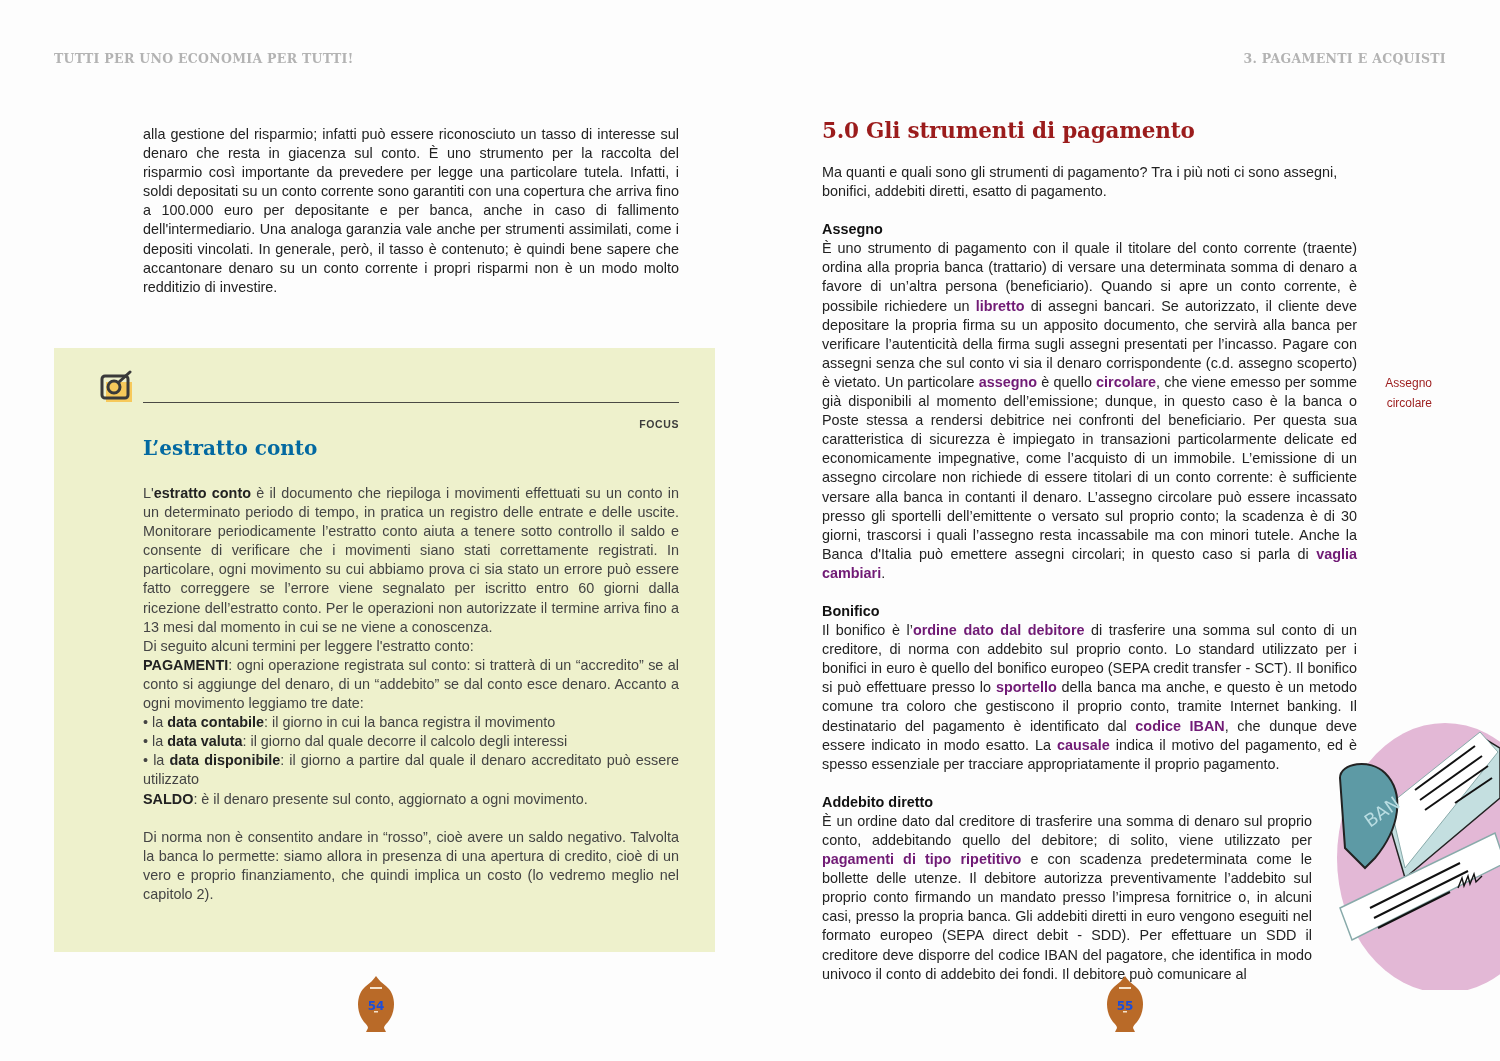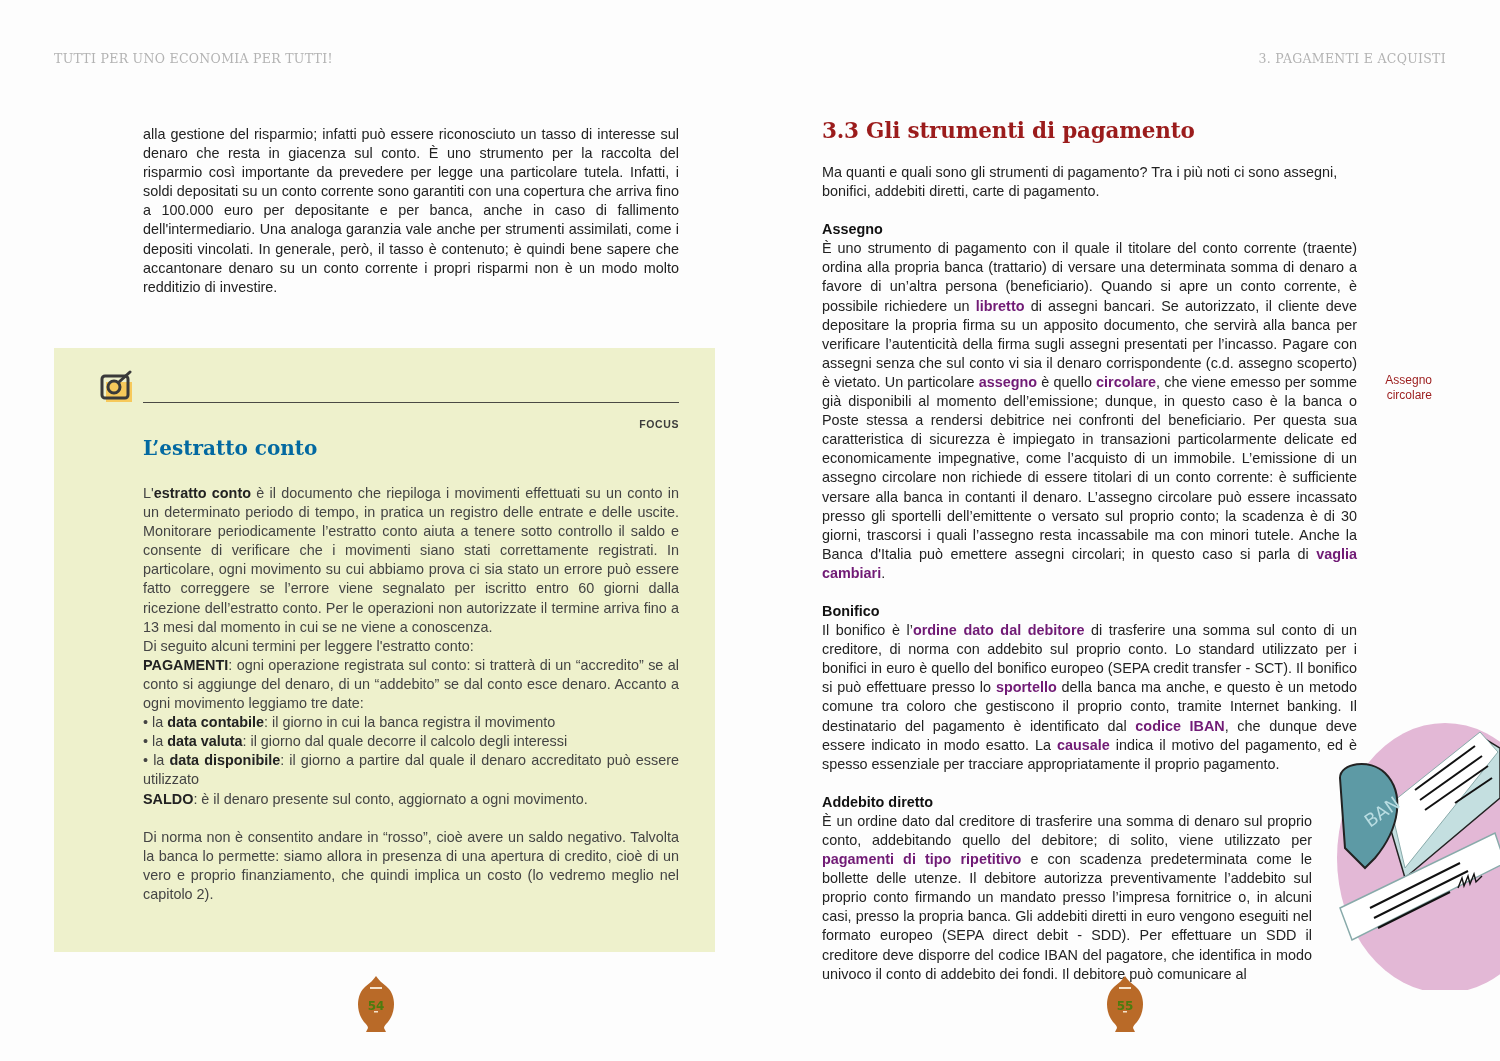--- a/index.html
+++ b/index.html
@@ -2,21 +2,21 @@
 <html><head>
 <meta charset="utf-8">
 <style>
   html, body { margin: 0; padding: 0; }
   body {
     width: 1500px; height: 1061px; background: #fdfdfd; position: relative; overflow: hidden;
     font-family: "Liberation Sans", sans-serif; color: #222;
   }
   .running-head {
     position: absolute; top: 51px; font-family: "DejaVu Serif", serif; font-size: 12.5px;
-    letter-spacing: 0.3px; color: #b3b3b3; font-weight: normal;
+    letter-spacing: 0.3px; color: #b3b3b3; font-weight: bold;
   }
   #rh-left { left: 54px; }
   #rh-right { right: 54px; }
 
   .body-text {
     font-size: 14.4px; line-height: 19.1px; color: #222; text-align: justify;
   }
   .body-text p { margin: 0; }
   .body-text b { font-weight: bold; color: #701a75; }
 
@@ -44,30 +44,30 @@
   #section-title {
     position: absolute; left: 822px; top: 118px; margin: 0; font-family: "DejaVu Serif", serif;
     font-size: 21.5px; font-weight: bold; color: #9b1c1c; letter-spacing: -0.2px;
   }
   #right-body { position: absolute; left: 822px; top: 163px; width: 535px; }
   #right-body h4 { margin: 0; font-size: 14.4px; line-height: 19.1px; font-weight: bold; color: #111; }
   .narrow { width: 490px; }
 
   #margin-note {
     position: absolute; left: 1362px; top: 373px; width: 70px; text-align: right; font-size: 12px;
-    line-height: 15px; color: #9b1c1c;
+    line-height: 20px; color: #9b1c1c;
   }
 
   #illustration { position: absolute; left: 1330px; top: 718px; width: 170px; height: 272px; }
 
   .page-num { position: absolute; top: 974px; width: 44px; height: 60px; }
   #pn-left { left: 354px; }
   #pn-right { left: 1103px; }
   .page-num span {
-    position: absolute; left: 0; width: 44px; top: 25px; text-align: center; color: #4d7c0f;
+    position: absolute; left: 0; width: 44px; top: 25px; text-align: center; color: #1d4ed8;
     font-size: 12px; font-weight: bold; font-family: "DejaVu Sans", sans-serif;
   }
 </style>
 </head>
 <body>
 
 <div class="running-head" id="rh-left">TUTTI PER UNO ECONOMIA PER TUTTI!</div>
 <div class="running-head" id="rh-right">3. PAGAMENTI E ACQUISTI</div>
 
 <div id="left-top" class="body-text">
@@ -90,24 +90,24 @@
   <p>Di seguito alcuni termini per leggere l'estratto conto:</p>
   <p><b>PAGAMENTI</b><span>: ogni operazione registrata sul conto: si tratterà di un “accredito” se al conto si aggiunge del denaro, di un “addebito” se dal conto esce denaro. Accanto a ogni movimento leggiamo tre date:</span></p>
   <p style="text-align:left"><span>• la </span><b>data contabile</b><span>: il giorno in cui la banca registra il movimento</span></p>
   <p style="text-align:left"><span>• la </span><b>data valuta</b><span>: il giorno dal quale decorre il calcolo degli interessi</span></p>
   <p><span>• la </span><b>data disponibile</b><span>: il giorno a partire dal quale il denaro accreditato può essere utilizzato</span></p>
   <p><b>SALDO</b><span>: è il denaro presente sul conto, aggiornato a ogni movimento.</span></p>
   <div class="gap"></div>
   <p>Di norma non è consentito andare in “rosso”, cioè avere un saldo negativo. Talvolta la banca lo permette: siamo allora in presenza di una apertura di credito, cioè di un vero e proprio finanziamento, che quindi implica un costo (lo vedremo meglio nel capitolo 2).</p>
 </div>
 
-<h2 id="section-title">3.3 Gli strumenti di pagamento</h2>
+<h2 id="section-title">5.0 Gli strumenti di pagamento</h2>
 
 <div id="right-body" class="body-text">
-  <p style="text-align:left">Ma quanti e quali sono gli strumenti di pagamento? Tra i più noti ci sono assegni, bonifici, addebiti diretti, carte di pagamento.</p>
+  <p style="text-align:left">Ma quanti e quali sono gli strumenti di pagamento? Tra i più noti ci sono assegni, bonifici, addebiti diretti, esatto di pagamento.</p>
   <div class="gap"></div>
 
   <h4>Assegno</h4>
   <p><span>È uno strumento di pagamento con il quale il titolare del conto corrente (traente) ordina alla propria banca (trattario) di versare una determinata somma di denaro a favore di un’altra persona (beneficiario). Quando si apre un conto corrente, è possibile richiedere un </span><b>libretto</b><span> di assegni bancari. Se autorizzato, il cliente deve depositare la propria firma su un apposito documento, che servirà alla banca per verificare l’autenticità della firma sugli assegni presentati per l’incasso. Pagare con assegni senza che sul conto vi sia il denaro corrispondente (c.d. assegno scoperto) è vietato. Un particolare </span><b>assegno</b><span> è quello </span><b>circolare</b><span>, che viene emesso per somme già disponibili al momento dell’emissione; dunque, in questo caso è la banca o Poste stessa a rendersi debitrice nei confronti del beneficiario. Per questa sua caratteristica di sicurezza è impiegato in transazioni particolarmente delicate ed economicamente impegnative, come l’acquisto di un immobile. L’emissione di un assegno circolare non richiede di essere titolari di un conto corrente: è sufficiente versare alla banca in contanti il denaro. L’assegno circolare può essere incassato presso gli sportelli dell’emittente o versato sul proprio conto; la scadenza è di 30 giorni, trascorsi i quali l’assegno resta incassabile ma con minori tutele. Anche la Banca d'Italia può emettere assegni circolari; in questo caso si parla di </span><b>vaglia cambiari</b><span>.</span></p>
   <div class="gap"></div>
 
   <h4>Bonifico</h4>
   <p><span>Il bonifico è l’</span><b>ordine dato dal debitore</b><span> di trasferire una somma sul conto di un creditore, di norma con addebito sul proprio conto. Lo standard utilizzato per i bonifici in euro è quello del bonifico europeo (SEPA credit transfer - SCT). Il bonifico si può effettuare presso lo </span><b>sportello</b><span> della banca ma anche, e questo è un metodo comune tra coloro che gestiscono il proprio conto, tramite Internet banking. Il destinatario del pagamento è identificato dal </span><b>codice IBAN</b><span>, che dunque deve essere indicato in modo esatto. La </span><b>causale</b><span> indica il motivo del pagamento, ed è spesso essenziale per tracciare appropriatamente il proprio pagamento.</span></p>
   <div class="gap"></div>
 

